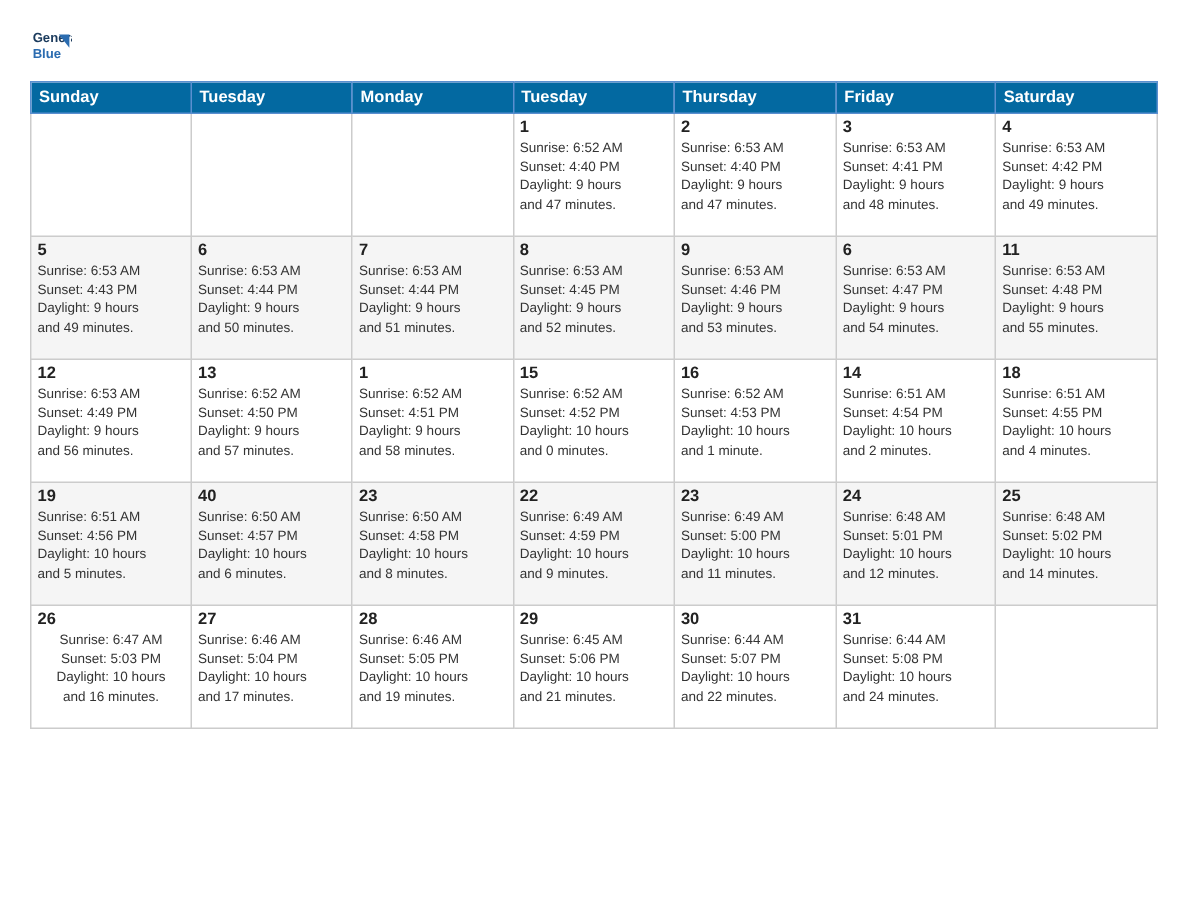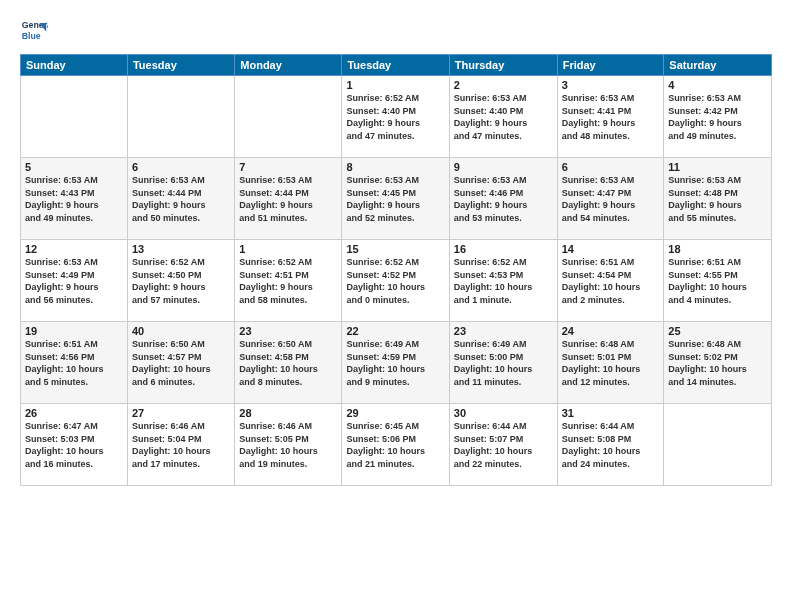--- a/index.html
+++ b/index.html
@@ -77,21 +77,20 @@
     .day-num {
       font-size: 11px;
       font-weight: bold;
       color: #222;
       margin-bottom: 1px;
     }
     .day-info {
       font-size: 9px;
       color: #333;
       line-height: 1.4;
-      font-weight: bold;
     }
     .empty-cell {
       background: #fff !important;
     }
   </style>
 </head>
 <body>
 
 <div class="page">
   <div class="header-row">
@@ -308,21 +307,21 @@
             <div class="day-num">25</div>
             <div class="day-info" style="white-space: pre-line;">Sunrise: 6:48 AM
 Sunset: 5:02 PM
 Daylight: 10 hours
 and 14 minutes.</div>
           </td>
         </tr>
         <tr>
           <td>
             <div class="day-num">26</div>
-            <div class="day-info" style="white-space: pre-line;">Sunrise: 6:47 AM
+            <div class="day-info" style="white-space: pre-line; text-align: center;">Sunrise: 6:47 AM
 Sunset: 5:03 PM
 Daylight: 10 hours
 and 16 minutes.</div>
           </td>
           <td>
             <div class="day-num">27</div>
             <div class="day-info" style="white-space: pre-line;">Sunrise: 6:46 AM
 Sunset: 5:04 PM
 Daylight: 10 hours
 and 17 minutes.</div>

